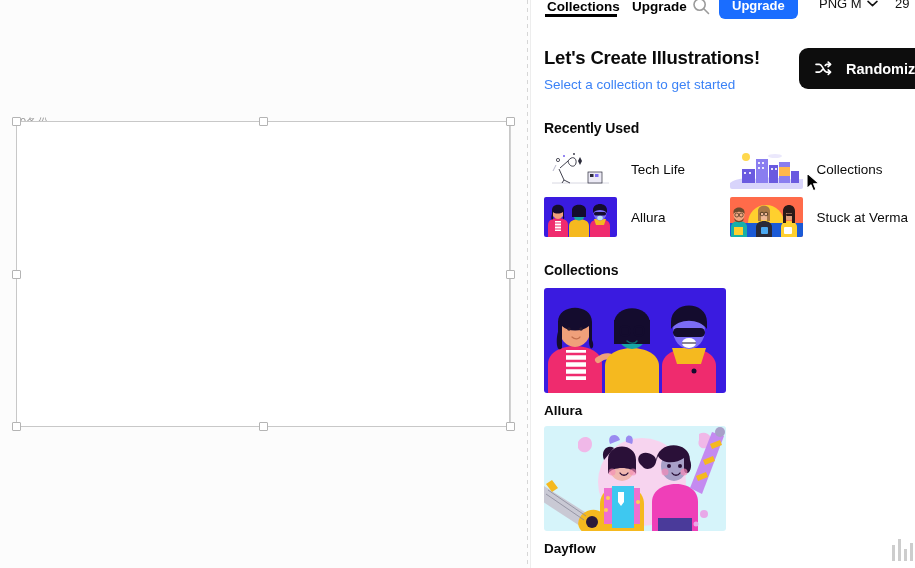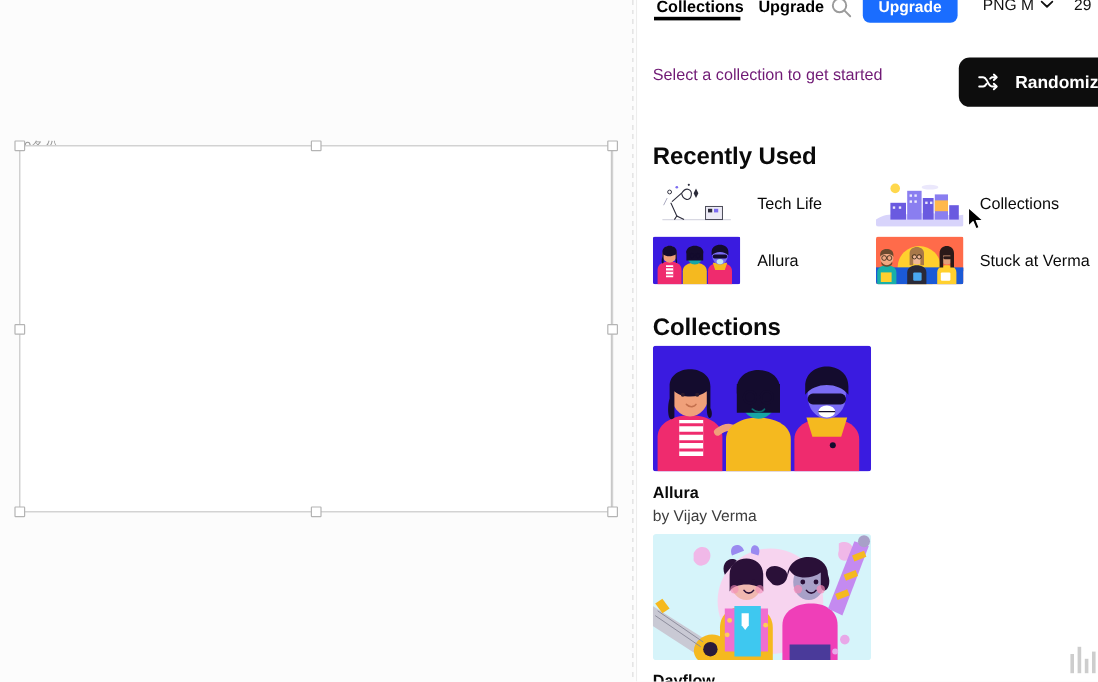--- a/index.html
+++ b/index.html
@@ -75,34 +75,34 @@
     font-size:13px;color:#111;white-space:nowrap;overflow:hidden;width:20px;
   }
 
   
   .hero{position:absolute;left:13px;top:45px;width:360px;}
   .hero h1{
     margin:0;font-size:18.5px;font-weight:700;color:#0a0a0a;letter-spacing:-0.2px;
     font-family:"Liberation Sans","DejaVu Sans",sans-serif;
   }
   .hero p{
-    margin:8px 0 2px 0;font-size:13.5px;color:#701a75;font-weight:400;
+    margin:8px 0 2px 0;font-size:13.5px;color:#3b82f6;font-weight:400;
   }
   .randomize{
     position:absolute;left:799px;top:48px;
     background:#0d0d0d;color:#fff;border:none;border-radius:9px;
     height:41px;display:flex;align-items:center;gap:12px;
     padding:0 16px;cursor:pointer;white-space:nowrap;
   }
   .randomize .txt{font-size:14.5px;font-weight:700;
     font-family:"Liberation Sans","DejaVu Sans",sans-serif;}
 
   
   .section-title{
-    position:absolute;font-size:20px;font-weight:700;color:#0a0a0a;
+    position:absolute;font-size:14px;font-weight:700;color:#0a0a0a;
     letter-spacing:-0.1px;
   }
 
   
   .recent-grid{
     position:absolute;left:544px;top:145px;width:371px;
   }
   .recent-row{display:flex;height:48px;margin-bottom:0px;justify-content:space-between;}
   .recent-item{
     display:flex;align-items:center;width:190px;cursor:pointer;
@@ -197,20 +197,21 @@
     <span>
       <svg width="11" height="7" viewBox="0 0 11 7">
         <path d="M1 1.4 L5.5 5.6 L10 1.4" fill="none" stroke="#111" stroke-width="1.5" stroke-linecap="round" stroke-linejoin="round"></path>
       </svg>
     </span>
   </div>
 
   <div class="size-val">29</div>
 
   <div class="hero" style="left:544px;top:47px;">
+    <h1>Let's Create Illustrations!</h1>
     <p>Select a collection to get started</p>
   </div>
 
   <button class="randomize">
     <span>
       <svg width="19" height="15" viewBox="0 0 19 15">
         <path d="M1 3.4 H4.3 C5.6 3.4 6.4 4.4 7.3 5.9 C8.4 7.8 9.5 11.1 11.6 11.1 H15.2" fill="none" stroke="#fff" stroke-width="1.6" stroke-linecap="round"></path>
         <path d="M1 11.1 H4.3 C5.6 11.1 6.4 10.1 7.3 8.7" fill="none" stroke="#fff" stroke-width="1.6" stroke-linecap="round"></path>
         <path d="M10.2 4.5 C10.8 4.1 11.2 3.4 11.6 3.4 H15.2" fill="none" stroke="#fff" stroke-width="1.6" stroke-linecap="round"></path>
         <path d="M13.2 1.1 L15.6 3.4 L13.2 5.7" fill="none" stroke="#fff" stroke-width="1.6" stroke-linecap="round" stroke-linejoin="round"></path>
@@ -394,21 +395,20 @@
             <ellipse cx="145" cy="42" rx="16" ry="19" fill="#7b6cf5"></ellipse>
             <path d="M127 34 C127 12 163 12 163 34 L163 41 C155 30 135 30 127 41Z" fill="#140c2e"></path>
             <rect x="129" y="40" width="32" height="9" rx="4.4" fill="#140c2e"></rect>
             <ellipse cx="145" cy="55" rx="7" ry="5" fill="#ffffff"></ellipse>
             <path d="M138 55 h14" stroke="#140c2e" stroke-width="1.2"></path>
             <circle cx="150" cy="83" r="2.5" fill="#140c2e"></circle>
           </g>
         </svg>
       </div>
       <div class="coll-name">Allura</div>
-      <div class="coll-author">by Vijay Verma</div>
     </div>
 
     <div class="coll-card">
       <div class="coll-thumb">
         <svg width="182" height="105" viewBox="0 0 182 105">
           <rect width="182" height="105" fill="#d6f4fa"></rect>
           <circle cx="98" cy="56" r="44" fill="#f7d4ef"></circle>
           <path d="M34 16 C38 8 48 10 48 18 C48 26 38 30 34 22Z" fill="#f0b8e8"></path>
           <path d="M155 8 C162 4 170 10 166 18 C162 26 152 22 155 14Z" fill="#f0b8e8"></path>
 

